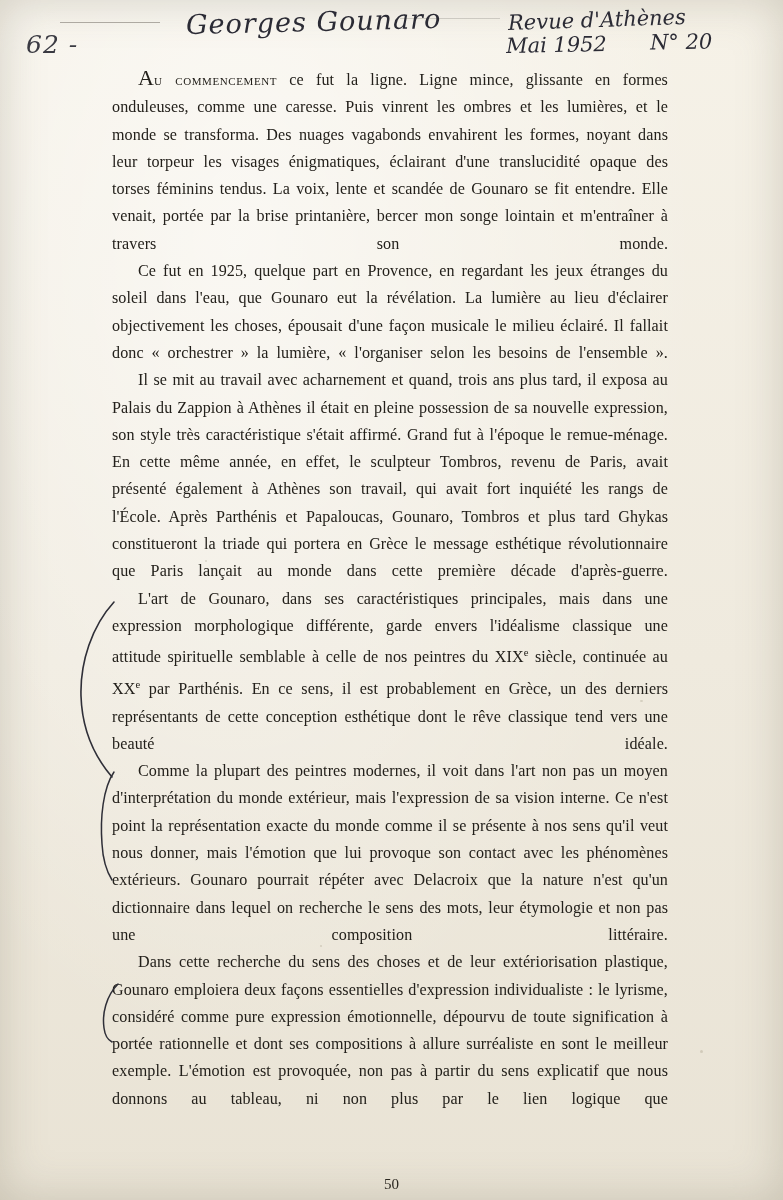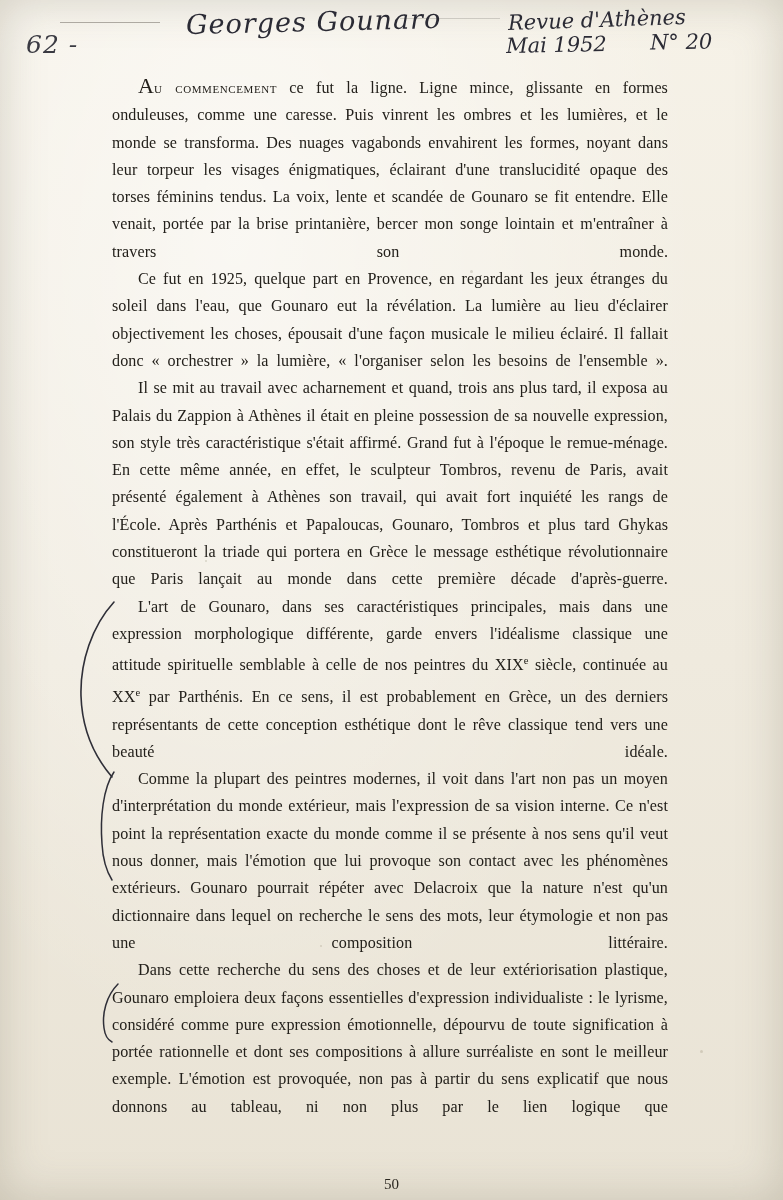--- a/index.html
+++ b/index.html
@@ -88,21 +88,21 @@
   .margin-mark {
     position: absolute;
     z-index: 5;
     pointer-events: none;
   }
 
   
   #body-text {
     position: absolute;
     left: 112px;
-    top: 74px;
+    top: 66px;
     width: 556px;
     z-index: 3;
   }
   #body-text p {
     margin: 0 0 0 0;
     text-align: justify;
     text-align-last: justify;
     font-size: 16.1px;
     line-height: 27.3px;
     text-indent: 26px;

